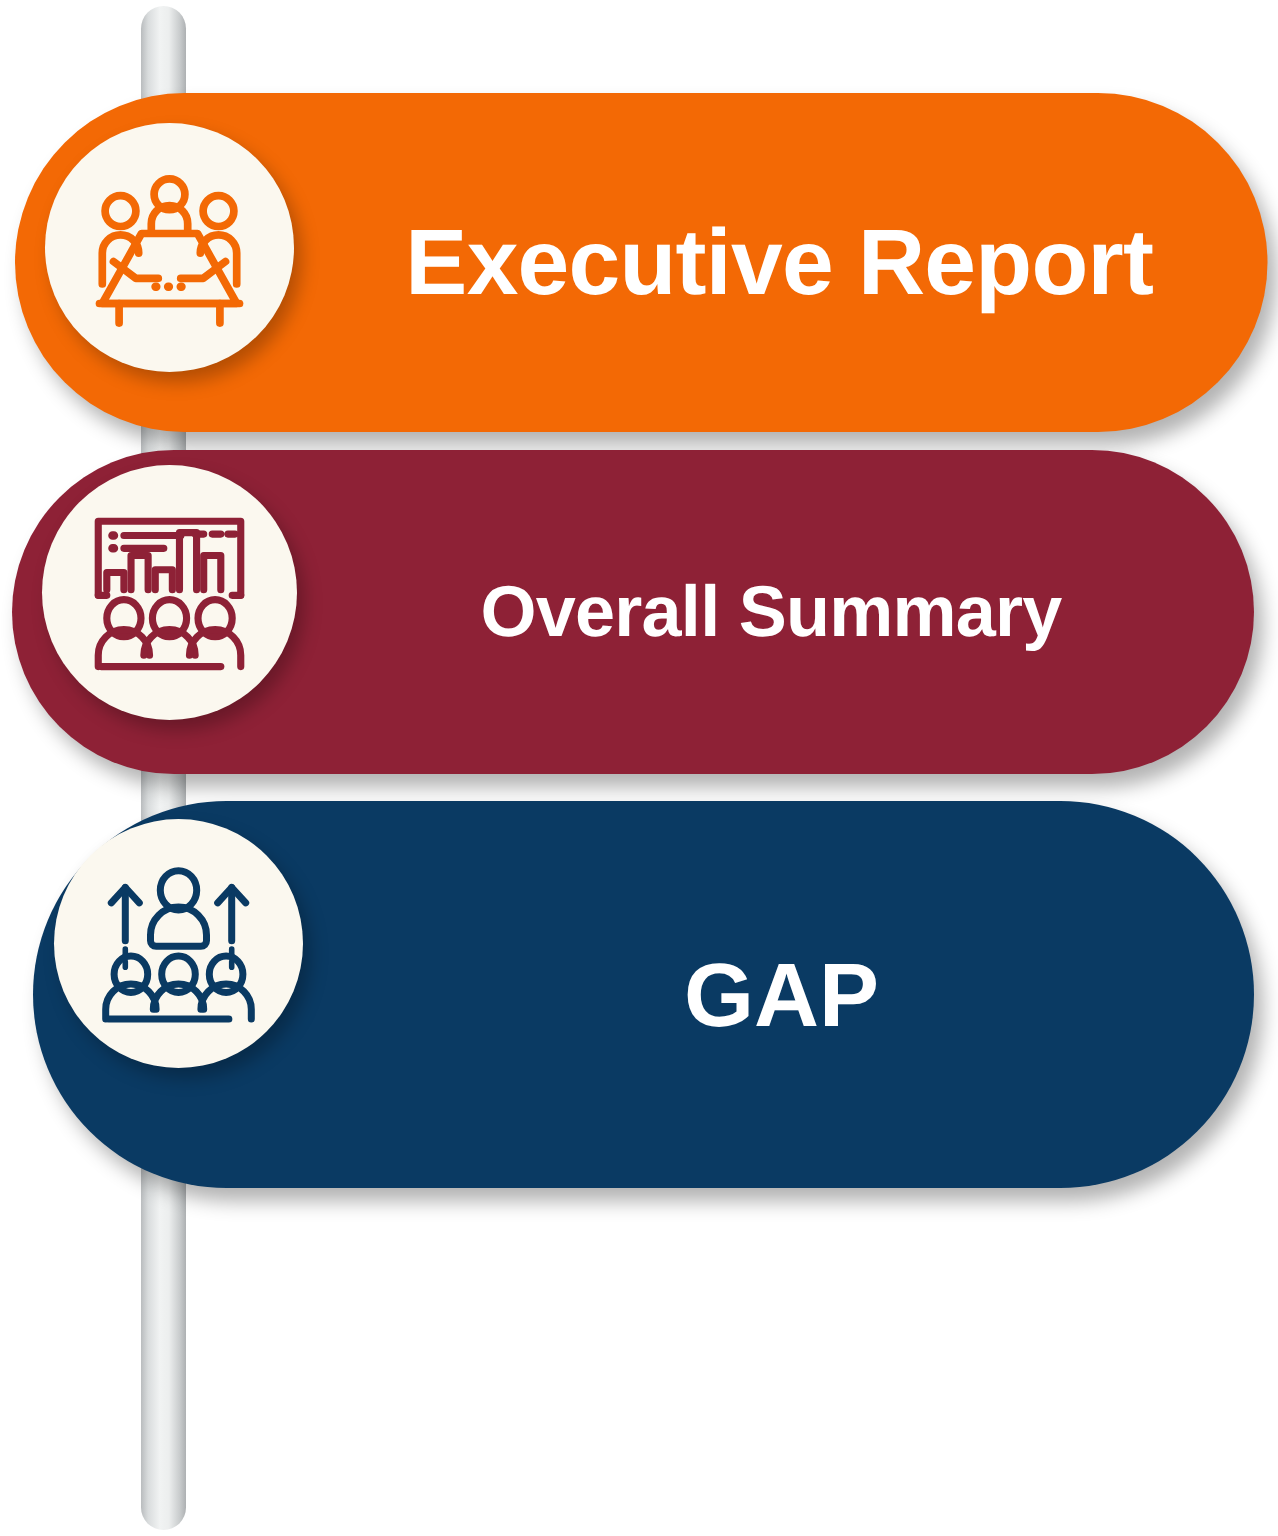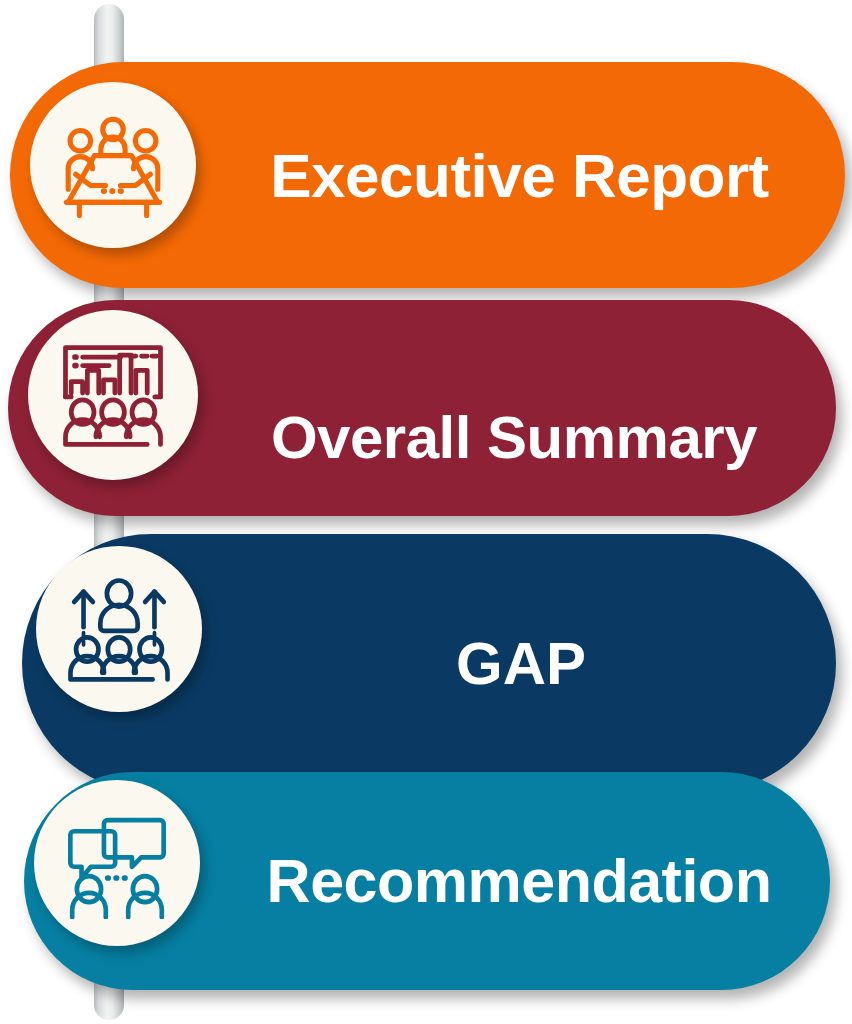--- a/index.html
+++ b/index.html
@@ -94,21 +94,21 @@
     display: flex;
     align-items: center;
     justify-content: center;
     color: #ffffff;
     font-weight: 700;
     font-size: 62px;
     letter-spacing: -0.5px;
     white-space: nowrap;
     pointer-events: none;
   }
-  .row-2 .label { font-size: 60px; margin-top: 29px; }
+  .row-2 .label { font-size: 48px; }
   .row-3 .label { font-size: 60px; letter-spacing: 0px; }
   .row-4 .label { font-size: 61px; }
 </style>
 </head>
 <body>
 
 <div id="stage">
 
   <div class="pole"></div>
 
@@ -210,39 +210,14 @@
           <path d="M8 114 v-7 a18 18 0 0 1 36 0"></path>
           <path d="M42 107 a18 18 0 0 1 36 0"></path>
           <path d="M76 107 a18 18 0 0 1 36 0 v7"></path>
 
           <path d="M10 114 h86"></path>
         </svg>
       </span>
     </div>
   </div>
 
-  <div class="row row-4">
-    <div class="pill" style="background:#067FA2;">
-      <div class="label" style="color: rgb(255, 255, 255);">Recommendation</div>
-    </div>
-    <div class="badge" style="background: rgb(251, 248, 239);">
-      <span>
-        <svg width="112" height="112" viewBox="0 0 120 120" fill="none" stroke="#067FA2" stroke-width="5" stroke-linecap="round" stroke-linejoin="round">
-
-          <path d="M50 14 h56 a4 4 0 0 1 4 4 v32 a4 4 0 0 1 -4 4 H86 l-10 10 v-10 H50
-                   a4 4 0 0 1 -4 -4 V18 a4 4 0 0 1 4 -4 Z"></path>
-
-          <path d="M14 26 h40 a4 4 0 0 1 4 4 v30 a4 4 0 0 1 -4 4 H32 l-10 12 v-12 H14
-                   a4 4 0 0 1 -4 -4 V30 a4 4 0 0 1 4 -4 Z"></path>
-
-          <path d="M50 76 h0.6 M59 76 h0.6 M68 76 h0.6" stroke-width="6"></path>
-
-          <ellipse cx="30" cy="88" rx="13" ry="14"></ellipse>
-          <path d="M12 118 v-8 a18 18 0 0 1 36 0 v8"></path>
-
-          <ellipse cx="90" cy="88" rx="13" ry="14"></ellipse>
-          <path d="M72 118 v-8 a18 18 0 0 1 36 0 v8"></path>
-        </svg>
-      </span>
-    </div>
-  </div>
 
 </div>
 
 </body></html>

